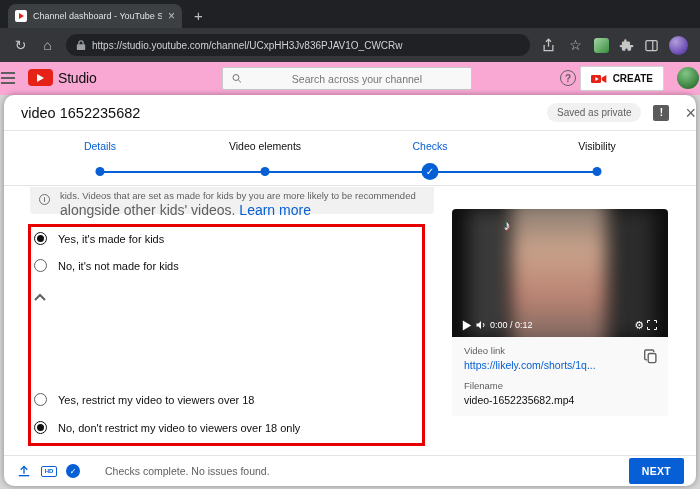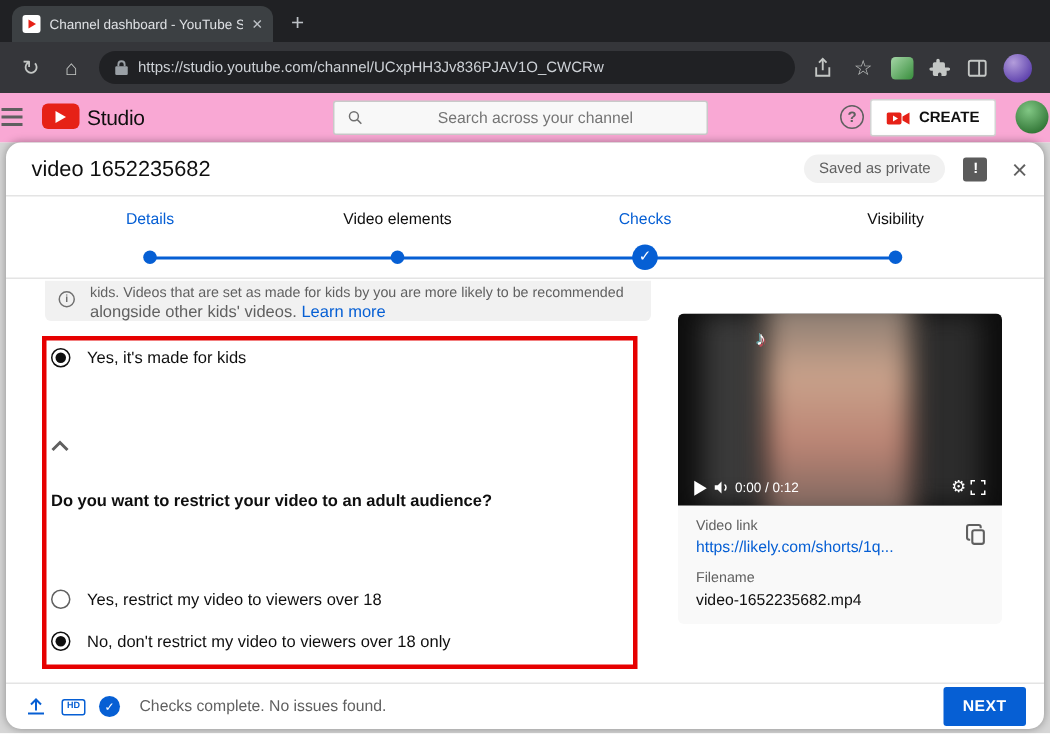--- a/index.html
+++ b/index.html
@@ -33,39 +33,39 @@
   .searchbox { position:absolute; left:222px; top:5px; width:250px; height:23px; border:1px solid #c9c9c9; background:#f8f8f8; border-radius:2px; display:flex; align-items:center; padding:0 8px; gap:8px; }
   .searchbox input { border:none; background:none; outline:none; font-size:10.5px; color:#333; width:100%; font-family:inherit;text-align:center; }
   .help-circle { position:absolute; right:124px; top:8px; width:16px; height:16px; border:1.5px solid #606060; border-radius:50%; color:#606060; font-size:10px; font-weight:700; display:flex; align-items:center; justify-content:center; }
   .create { position:absolute; right:36px; top:4px; height:25px; border:1px solid #d3d3d3; background:#fff; border-radius:2px; display:flex; align-items:center; gap:6px; padding:0 10px; font-size:10px; font-weight:700; color:#0f0f0f; }
   .avatar-g { position:absolute; right:1px; top:5px; width:22px; height:22px; border-radius:50%; background:radial-gradient(circle at 40% 30%,#81c784,#1b5e20); }
 
   
   .backdrop { position:absolute; left:0; right:0; top:95px; bottom:0; background:#d6d6d6; }
   .dialog { position:absolute; left:4px; right:4px; top:95px; height:391px; background:#fff; border-radius:10px; box-shadow:0 0 6px rgba(0,0,0,.35); }
 
-  .dlg-header { height:36px; border-bottom:1px solid #e4e4e4; display:flex; align-items:center; padding:0 11px 0 17px; gap:12px; }
+  .dlg-header { height:36px; border-bottom:1px solid #e4e4e4; display:flex; align-items:center; padding:0 0 0 17px; gap:12px; }
   .dlg-title { font-size:14.5px; font-weight:500; color:#0f0f0f; flex:1; }
   .pill { background:#f1f1f1; color:#606060; font-size:10px; padding:4px 10px; border-radius:12px; white-space:nowrap; }
   .fb { width:16px; height:16px; background:#5b5b5b; border-radius:2px; color:#fff; font-size:10px; font-weight:700; display:flex; align-items:center; justify-content:center; }
   .x { color:#606060; font-size:18px; line-height:1; margin-left:4px; }
 
   .stepper { position:relative; height:55px; border-bottom:1px solid #e4e4e4; }
   .stepline { position:absolute; left:96px; top:40px; width:497px; height:2px; background:#065fd4; }
   .step-label { position:absolute; top:9px; transform:translateX(-50%); font-size:10.5px; font-weight:500; color:#0f0f0f; white-space:nowrap; }
   .step-label.on { color:#065fd4; }
   .dot { position:absolute; top:36px; width:9px; height:9px; border-radius:50%; background:#065fd4; transform:translateX(-50%); z-index:2; }
   .check-dot { position:absolute; top:32px; width:17px; height:17px; border-radius:50%; background:#065fd4; transform:translateX(-50%); color:#fff; font-size:10px; display:flex; align-items:center; justify-content:center; z-index:2; }
 
   .content { position:absolute; top:92px; left:0; right:0; height:268px; overflow:hidden; }
 
   .banner { position:absolute; left:26px; top:0; width:404px; height:27px; background:#f1f1f1; border-radius:0 0 4px 4px;padding-left:45px; }
   .banner .i-ic { position:absolute; left:9px; top:7px; width:11px; height:11px; border:1px solid #707070; border-radius:50%; color:#707070; font-size:7px; font-weight:700; display:flex; align-items:center; justify-content:center; }
   .banner-l1 { position:absolute; left:30px; top:3px; font-size:9.5px; color:#606060; white-space:nowrap; }
-  .banner-l2 { position:absolute; left:30px; top:14.5px; font-size:11px; color:#606060; white-space:nowrap; }
+  .banner-l2 { position:absolute; left:30px; top:14.5px; font-size:14px; color:#606060; white-space:nowrap; }
   .blue { color:#065fd4; }
 
   .radio-row { position:absolute; left:30px; display:flex; align-items:center; gap:11px; }
   .radio { width:13px; height:13px; border:1.5px solid #606060; border-radius:50%; display:flex; align-items:center; justify-content:center; flex:none; }
   .radio i { width:7px; height:7px; border-radius:50%; background:transparent; display:block; }
   .radio.sel { border-color:#0f0f0f; }
   .radio.sel i { background:#0f0f0f; }
   .radio-label { font-size:11px; color:#0f0f0f; white-space:nowrap; }
 
   .agehdr { position:absolute; left:30px; top:106px; display:flex; align-items:center; gap:12px; }
@@ -89,21 +89,21 @@
   .vinfo { padding:8px 12px 10px; position:relative; }
   .vlabel { font-size:9.5px; color:#606060; }
   .vlink { font-size:10.5px; color:#065fd4; margin-top:3px; white-space:nowrap; overflow:hidden; width:170px; }
   .copy-btn { position:absolute; right:10px; top:12px; background:none; border:none; cursor:pointer; }
   .fname { font-size:10.5px; color:#0f0f0f; margin-top:3px; }
   .mt9 { margin-top:9px; }
 
   .dfooter { position:absolute; left:0; right:0; bottom:0; height:31px; border-top:1px solid #e4e4e4; display:flex; align-items:center; padding:0 12px; gap:9px; }
   .hd-badge { width:16px; height:11px; border:1.5px solid #065fd4; border-radius:2px; color:#065fd4; font-size:6px; font-weight:700; display:flex; align-items:center; justify-content:center; flex:none; }
   .chk { width:14px; height:14px; border-radius:50%; background:#065fd4; color:#fff; font-size:8px; display:flex; align-items:center; justify-content:center; flex:none; }
-  .status { font-size:10.5px; color:#606060; margin-left:4px; }
+  .status { font-size:10.5px; color:#606060; margin-left:16px; }
   .next { margin-left:auto; background:#065fd4; color:#fff; font-size:10.5px; font-weight:700; padding:7px 13px; border-radius:2px; border:none; letter-spacing:.3px; }
 
   .annotation { position:absolute; left:28px; top:224px; width:397px; height:222px; border:3px solid #e60000; z-index:40; pointer-events:none; }
 </style>
 </head>
 <body>
 
 <div class="screen">
 
   <div class="tabbar">
@@ -208,27 +208,32 @@
           <span class="blue">Learn more</span>
         </span>
       </div>
 
       <div class="radio-row" style="top:45px">
         <span class="radio sel">
             <i></i>
           </span>
         <span class="radio-label">Yes, it's made for kids</span>
       </div>
+      <div class="radio-row" style="top:72px">
+        <span class="radio">
+            <i></i>
+          </span>
+        <span class="radio-label">No, it's not made for kids</span>
+      </div>
 
       <div class="agehdr">
         <svg width="12" height="8" viewBox="0 0 12 8">
             <path d="M1 7l5-5 5 5" stroke="#606060" stroke-width="2" fill="none"></path>
           </svg>
       </div>
-      <div class="question">Do you want to restrict your video to an adult audience?</div>
       <div class="radio-row" style="top:206px">
         <span class="radio">
             <i></i>
           </span>
         <span class="radio-label">Yes, restrict my video to viewers over 18</span>
       </div>
       <div class="radio-row" style="top:234px">
         <span class="radio sel">
             <i></i>
           </span>

